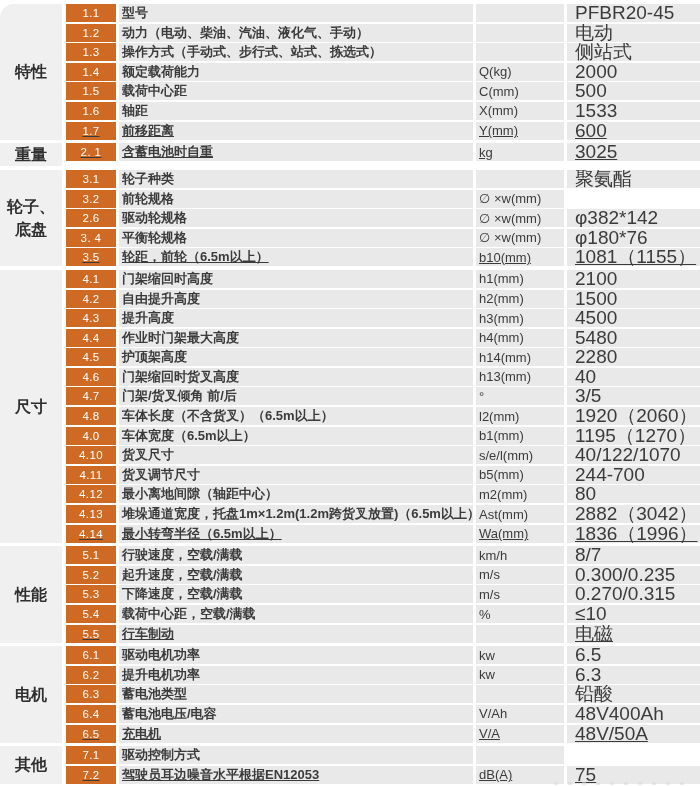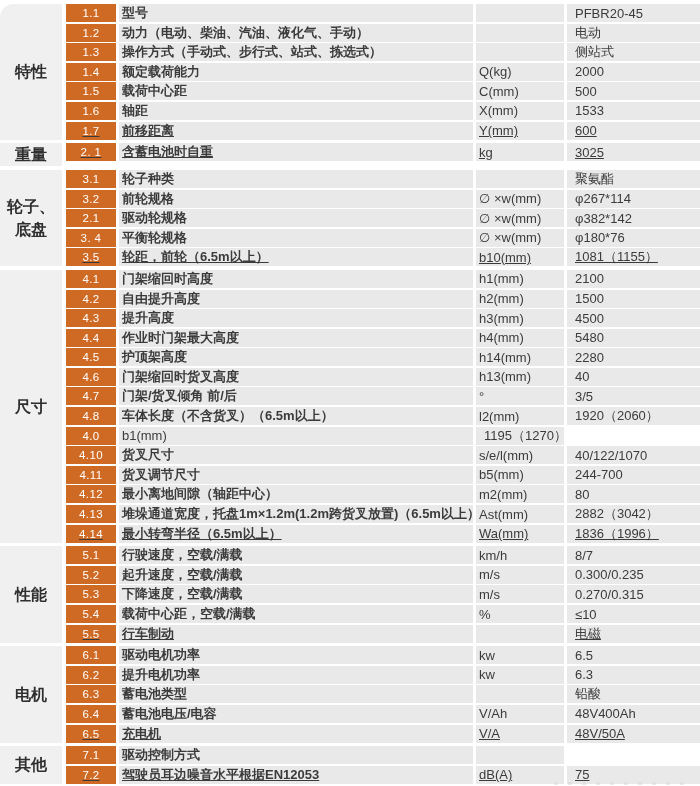--- a/index.html
+++ b/index.html
@@ -68,21 +68,21 @@
     font-size:13px;font-weight:600;
     white-space:nowrap;
   }
   .unit{
     padding-left:3px;
     font-size:13px;
     white-space:nowrap;
   }
   .value{
     padding-left:8px;
-    font-size:13px;
+    font-size:19px;
     white-space:nowrap;
   }
   .watermark{
     position:absolute;
     right:6px;bottom:1px;
     height:3px;width:140px;
     background:repeating-linear-gradient(90deg,#d8d8d8 0 4px,transparent 4px 14px);
     opacity:.55;
   }
 </style>
@@ -165,25 +165,24 @@
     <div class="badge">3.1</div>
     <div class="desc">轮子种类</div>
     <div class="unit"></div>
     <div class="value">聚氨酯</div>
   </div>
 
   <div class="row">
     <div class="badge">3.2</div>
     <div class="desc">前轮规格</div>
     <div class="unit">∅ ×w(mm)</div>
-    <div class="value">φ267*114</div>
-  </div>
-
-  <div class="row">
-    <div class="badge">2.1</div>
+  </div>
+
+  <div class="row">
+    <div class="badge">2.6</div>
     <div class="desc">驱动轮规格</div>
     <div class="unit">∅ ×w(mm)</div>
     <div class="value">φ382*142</div>
   </div>
 
   <div class="row">
     <div class="badge">3. 4</div>
     <div class="desc">平衡轮规格</div>
     <div class="unit">∅ ×w(mm)</div>
     <div class="value">φ180*76</div>
@@ -252,20 +251,21 @@
 
   <div class="row">
     <div class="badge">4.8</div>
     <div class="desc">车体长度（不含货叉）（6.5m以上）</div>
     <div class="unit">l2(mm)</div>
     <div class="value">1920（2060）</div>
   </div>
 
   <div class="row">
     <div class="badge">4.0</div>
+    <div class="desc">车体宽度（6.5m以上）</div>
     <div class="unit">b1(mm)</div>
     <div class="value">1195（1270）</div>
   </div>
 
   <div class="row">
     <div class="badge">4.10</div>
     <div class="desc">货叉尺寸</div>
     <div class="unit">s/e/l(mm)</div>
     <div class="value">40/122/1070</div>
   </div>

